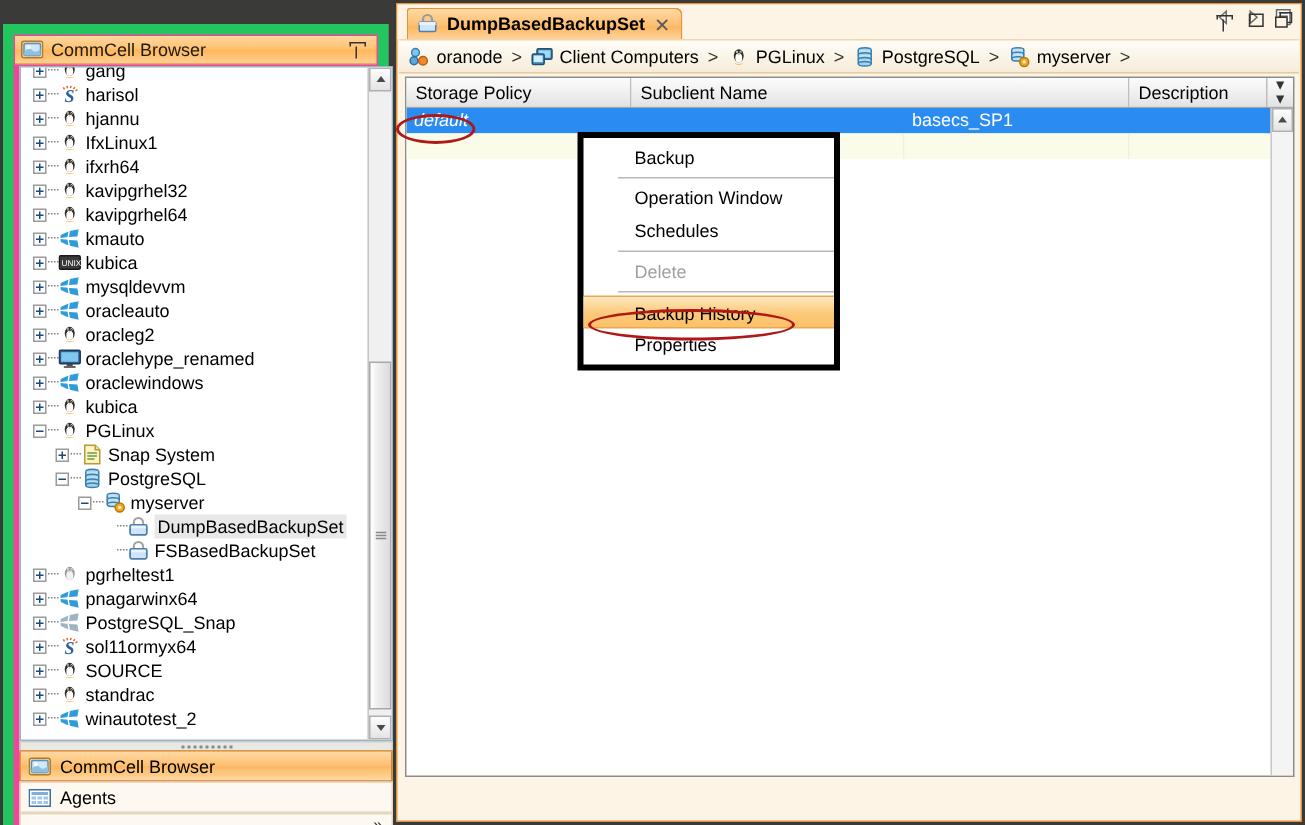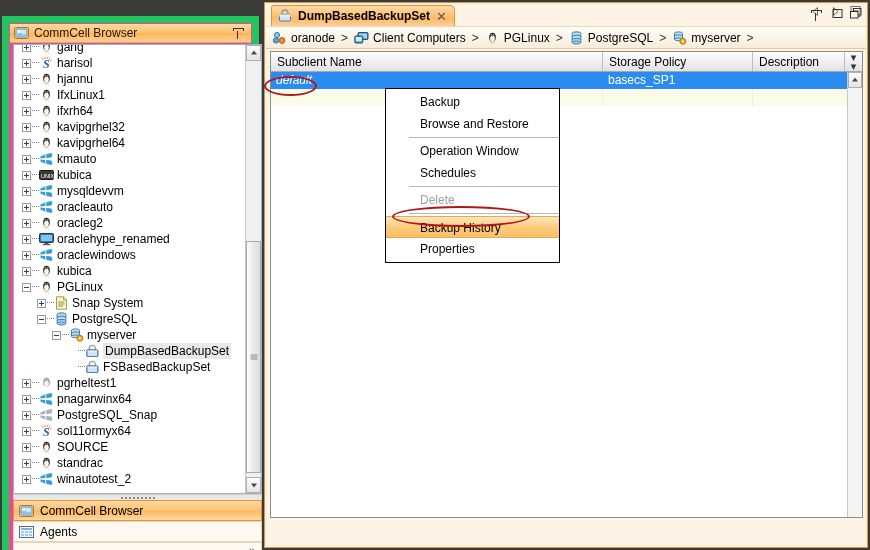--- a/index.html
+++ b/index.html
@@ -258,21 +258,21 @@
     border:2.5px solid #b01818;
     border-radius:50%;
     box-sizing:border-box;
     pointer-events:none;
   }
 
   
   #ctxmenu {
     position:absolute; left:385px; top:88px; width:175px;
     background:#ffffff;
-    border:1px solid #000000;
+    border:4px solid #000000;
     box-sizing:border-box;
     padding:2px 0;
   }
   #ctx-gutter {
     position:absolute; left:1px; top:1px; bottom:1px; width:22px;
     background:#ffffff;
   }
   .mi {
     position:relative;
     height:22px; line-height:22px;
@@ -994,22 +994,22 @@
       <span>
         <svg width="12" height="11" viewBox="0 0 12 11">
           <rect x="3.5" y="0.5" width="7.5" height="6.5" fill="none" stroke="#333"></rect>
           <rect x="0.5" y="3.5" width="7.5" height="6.5" fill="#fdf4e6" stroke="#333"></rect>
         </svg>
       </span>
     </div>
 
     <div id="grid-wrap">
       <div id="grid-head">
+        <div class="gh c2">Storage Policy</div>
         <div class="gh c1">Subclient Name</div>
-        <div class="gh c2">Storage Policy</div>
         <div class="gh c3">Description</div>
         <div class="gh chev">
             <span class="chev2">▾<br>▾</span>
           </div>
       </div>
       <div id="grid-body">
           <div class="grow sel">
             <div class="gc c1">default</div>
             <div class="gc c2">basecs_SP1</div>
             <div class="gc c3"></div>
@@ -1046,21 +1046,20 @@
         </span>
         <span class="bt">CommCell</span>
       </div>
       <span class="endbar"></span>
     </div>
   </div>
 
   <div id="ctxmenu">
     <div id="ctx-gutter"></div>
   <div class="mi">Backup</div>
-      <div class="mi">Browse and Restore</div>
       <div class="msep"></div>
       <div class="mi">Operation Window</div>
       <div class="mi">Schedules</div>
       <div class="msep"></div>
       <div class="mi disabled">Delete</div>
       <div class="msep"></div>
       <div class="mi hl">Backup History</div>
       <div class="mi">Properties</div>
     </div>
 

